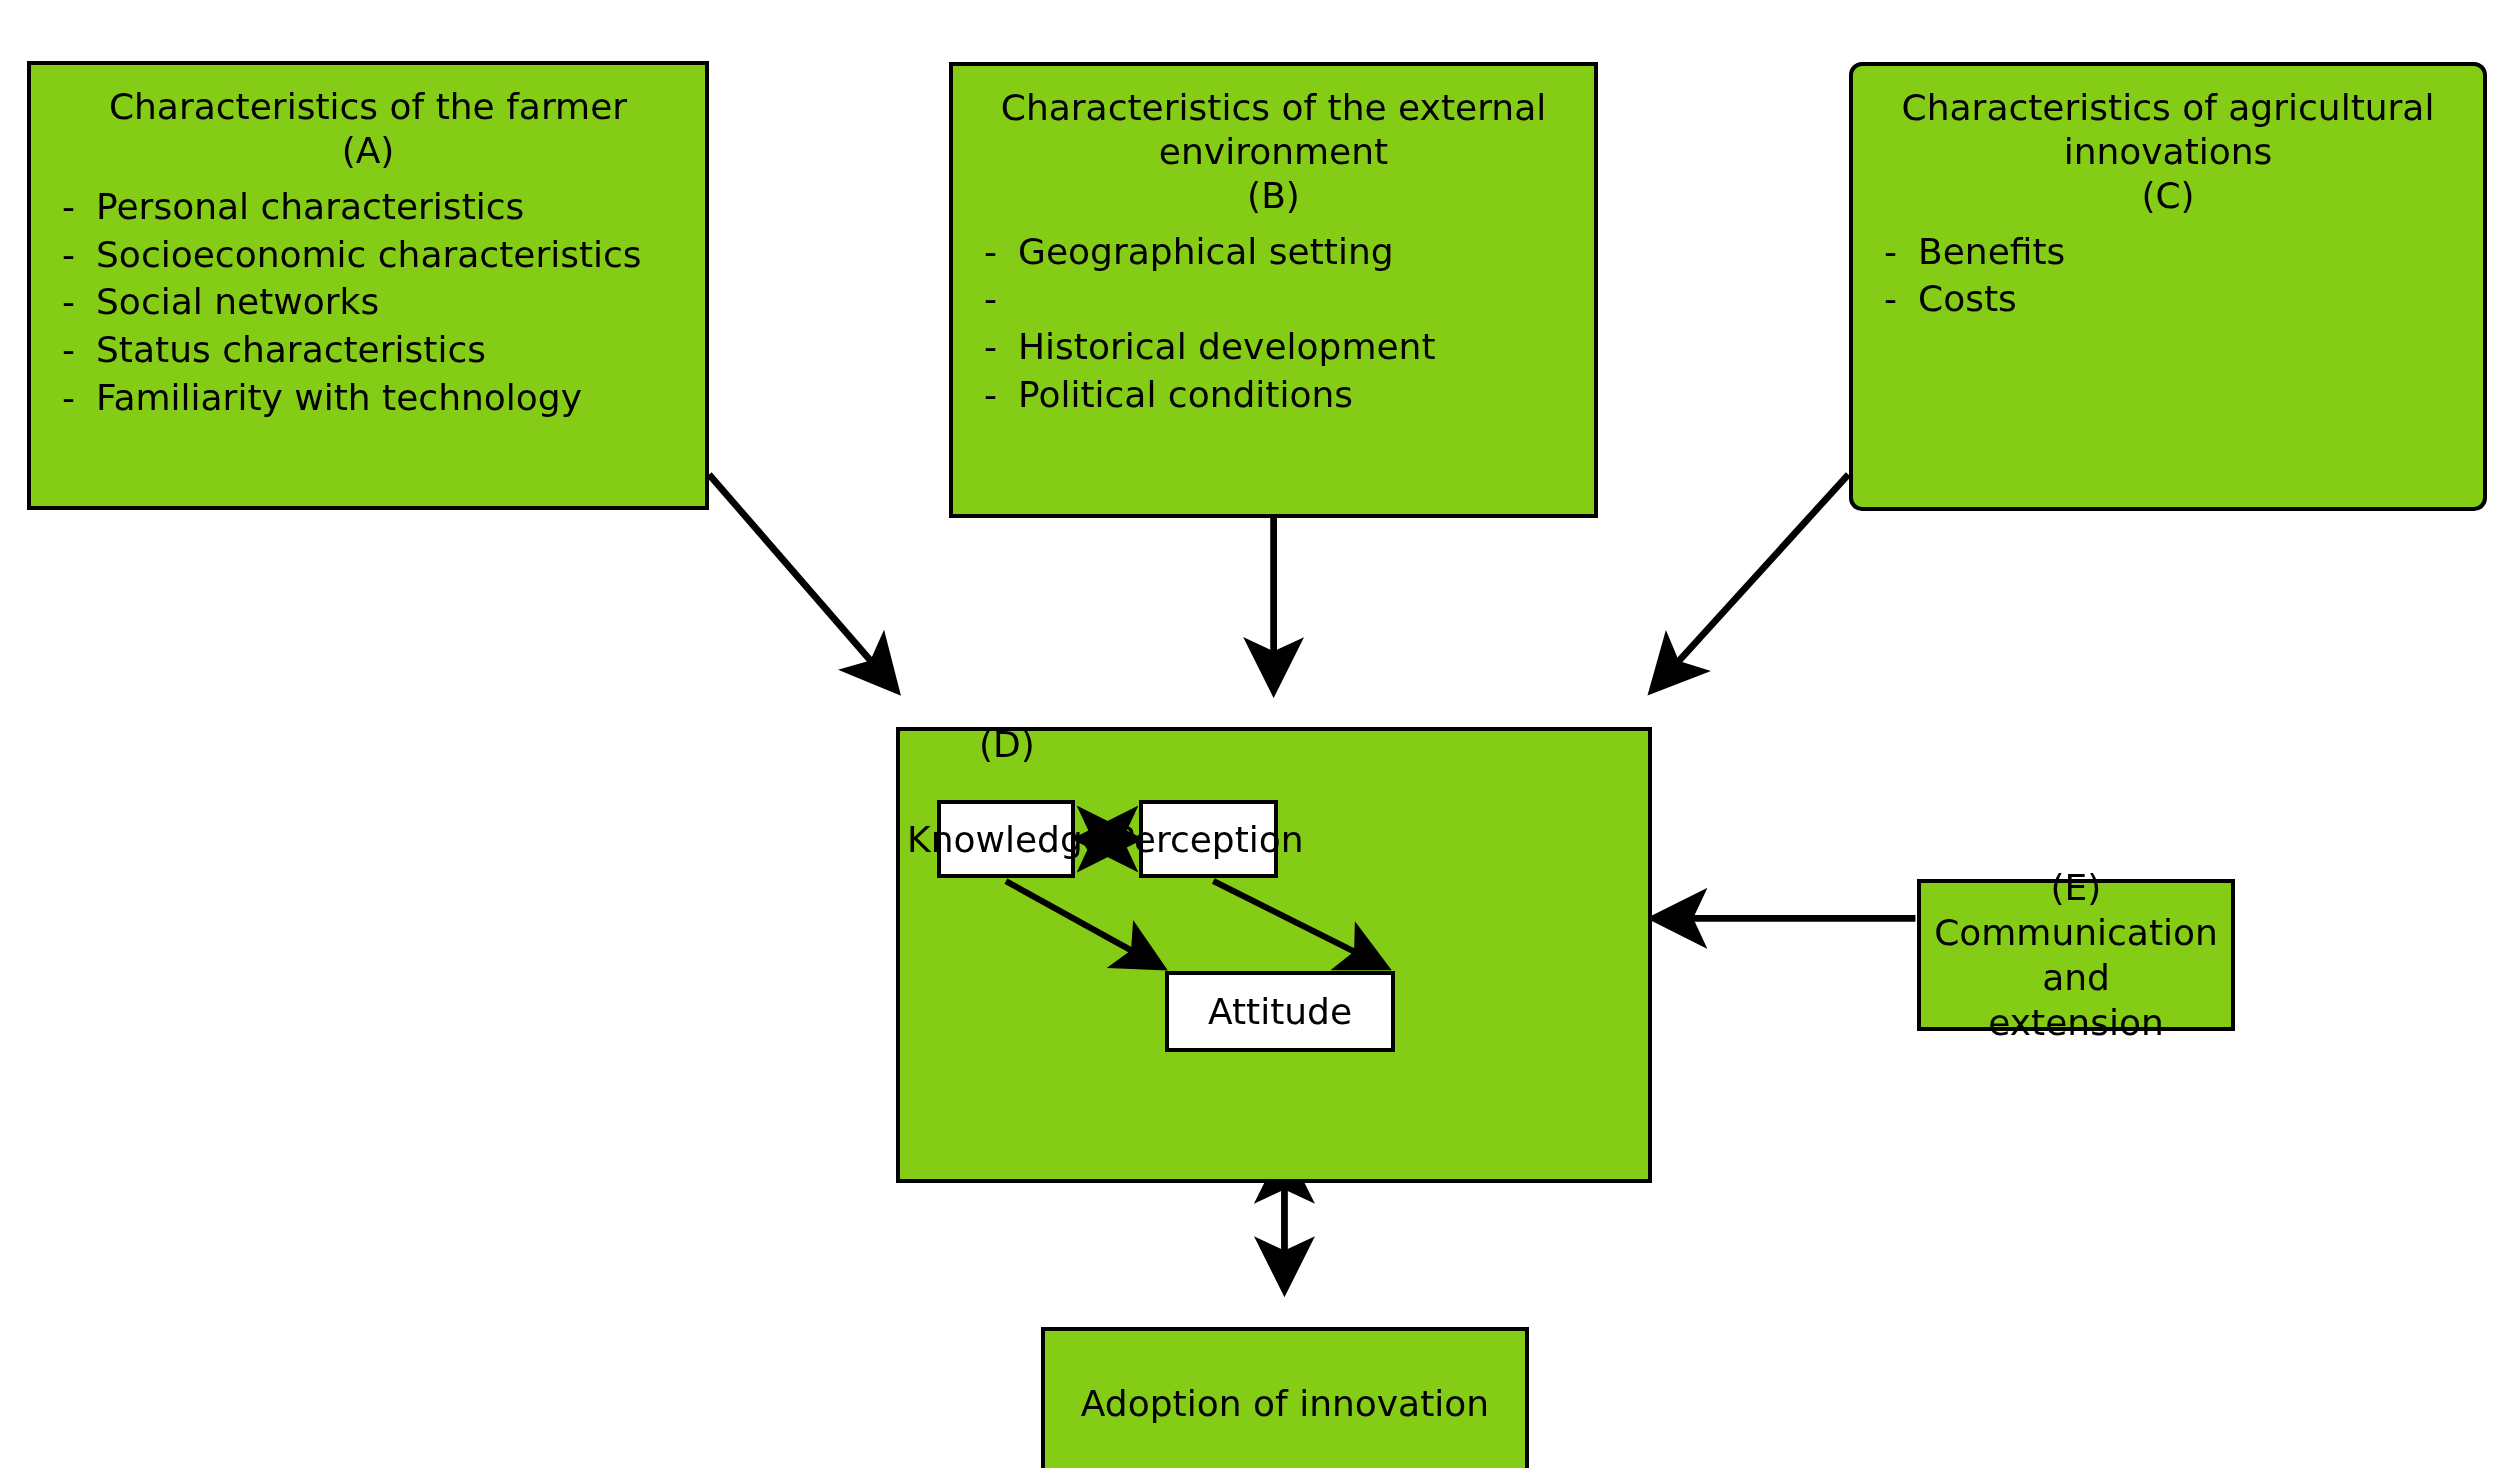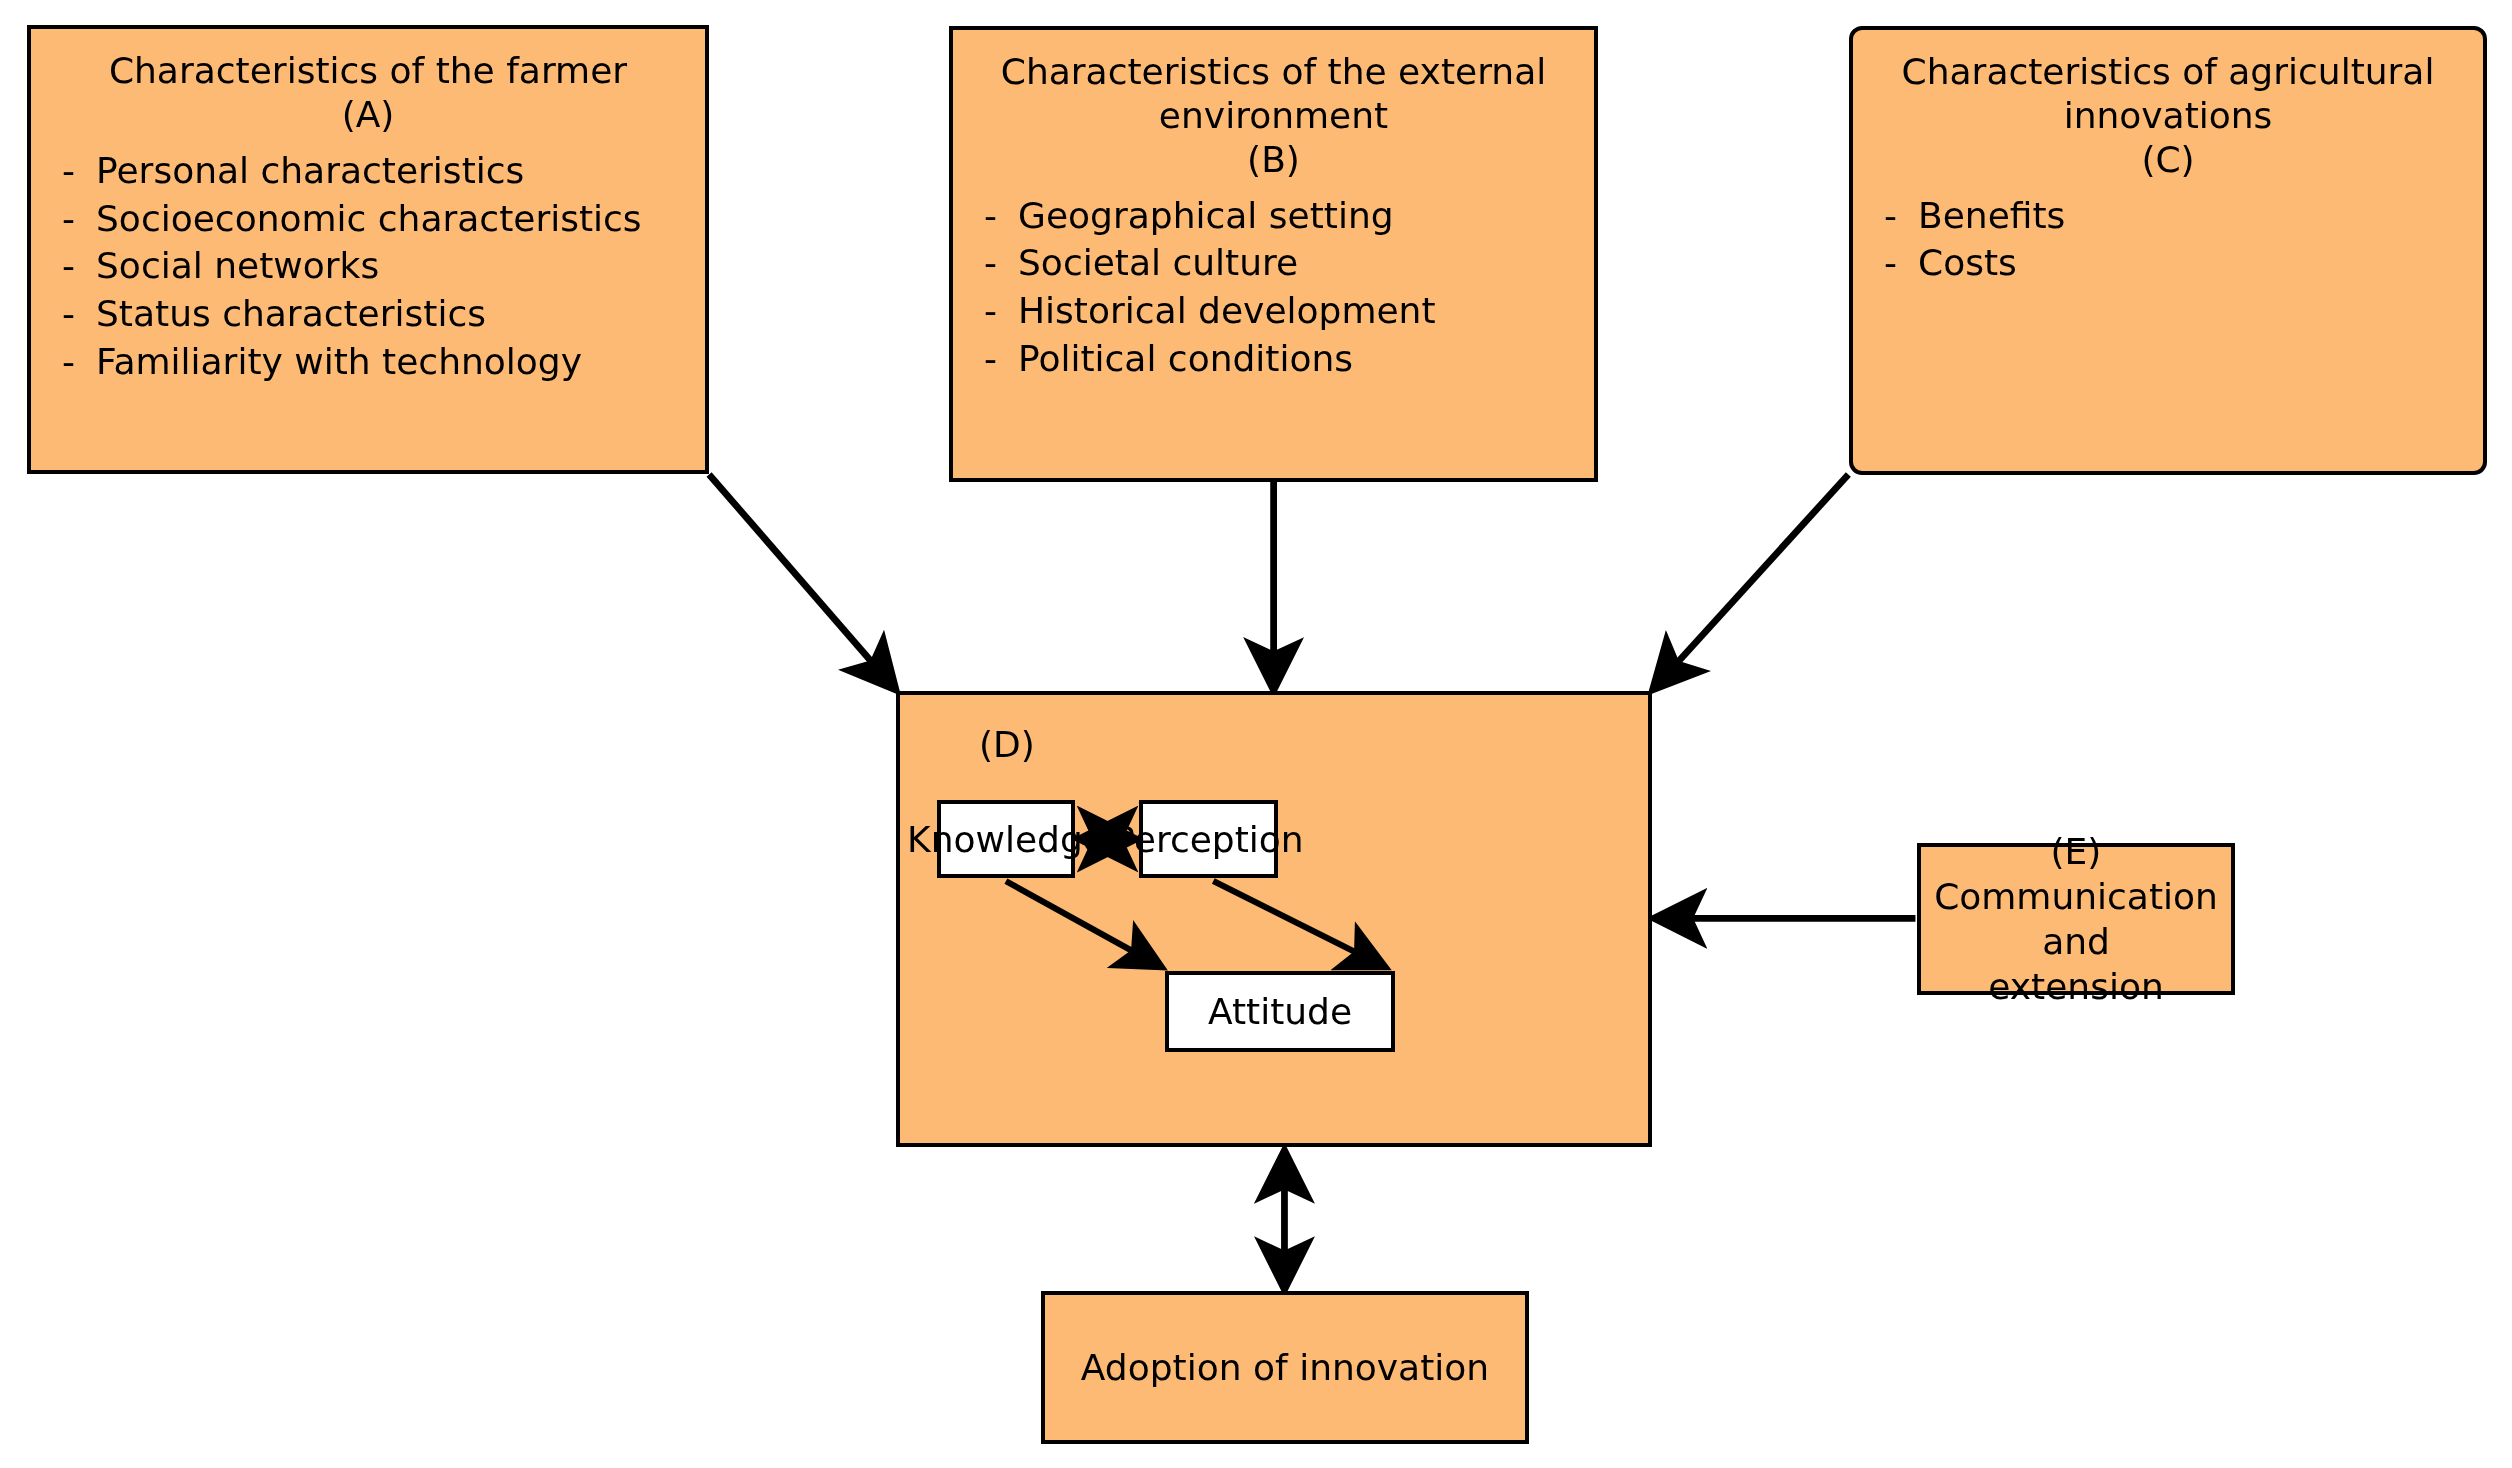--- a/index.html
+++ b/index.html
@@ -8,22 +8,23 @@
     width:2512px;
     height:1468px;
     background:#ffffff;
     font-family:"DejaVu Sans", sans-serif;
     overflow:hidden;
   }
   .box{
     position:absolute;
     box-sizing:border-box;
     border:4.7px solid #000000;
-    background:#fdba74;
+    background:#84cc16;
     z-index:3;
+    margin-top:36px;
   }
   .box-title{
     text-align:center;
     font-size:36px;
     line-height:1.22;
     color:#000000;
     white-space:pre-line;
   }
   .title-wrap{padding:20.3px 23px 0 23px;}
   .bullets{
@@ -152,21 +153,20 @@
 environment
 (B)</div>
     </div>
     <ul class="bullets">
       <li>
         <span class="dash">-</span>
         <span class="blabel">Geographical setting</span>
       </li>
       <li>
         <span class="dash">-</span>
-        <span class="blabel">Societal culture</span>
       </li>
       <li>
         <span class="dash">-</span>
         <span class="blabel">Historical development</span>
       </li>
       <li>
         <span class="dash">-</span>
         <span class="blabel">Political conditions</span>
       </li>
     </ul>

